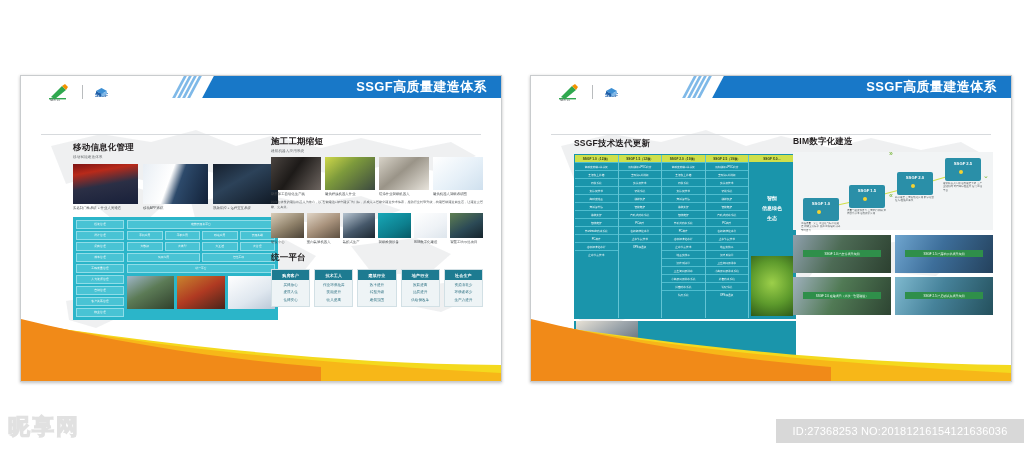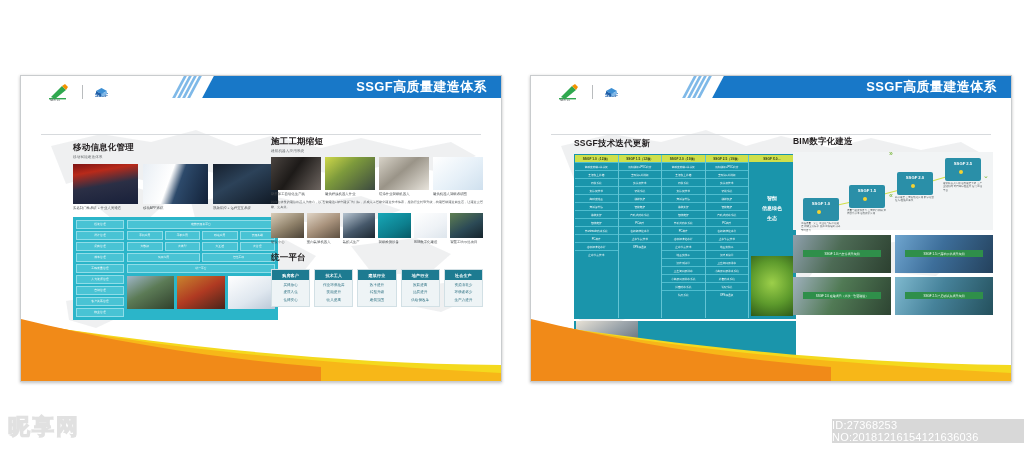--- a/index.html
+++ b/index.html
@@ -113,21 +113,21 @@
 
   
   .swoosh{position:absolute;left:0;bottom:0;width:100%;height:62px;}
   .swoosh svg{width:100%;height:100%;display:block;}
 
   
   #wm{position:absolute;left:8px;top:412px;display:flex;align-items:center;gap:8px;opacity:.85;}
   #wm .wm-cn{font-size:22px;font-weight:bold;color:#ffffff;-webkit-text-stroke:1.2px #dcdcdc;
              letter-spacing:2px;font-family:"DejaVu Sans",sans-serif;}
   #wm .wm-url{font-size:17px;font-style:italic;font-weight:bold;color:#e2e2e2;letter-spacing:.5px;}
-  #idbar{position:absolute;right:0;top:419px;width:192px;height:24px;background:#d8d8d8;
+  #idbar{position:absolute;right:0;top:419px;width:248px;height:24px;background:#d8d8d8;
          display:flex;align-items:center;justify-content:center;}
   #idbar span{font-size:11px;color:#ffffff;letter-spacing:.2px;}
 </style>
 </head>
 <body>
 
 <div id="stage">
 
   <div class="board" id="board-left">
 

